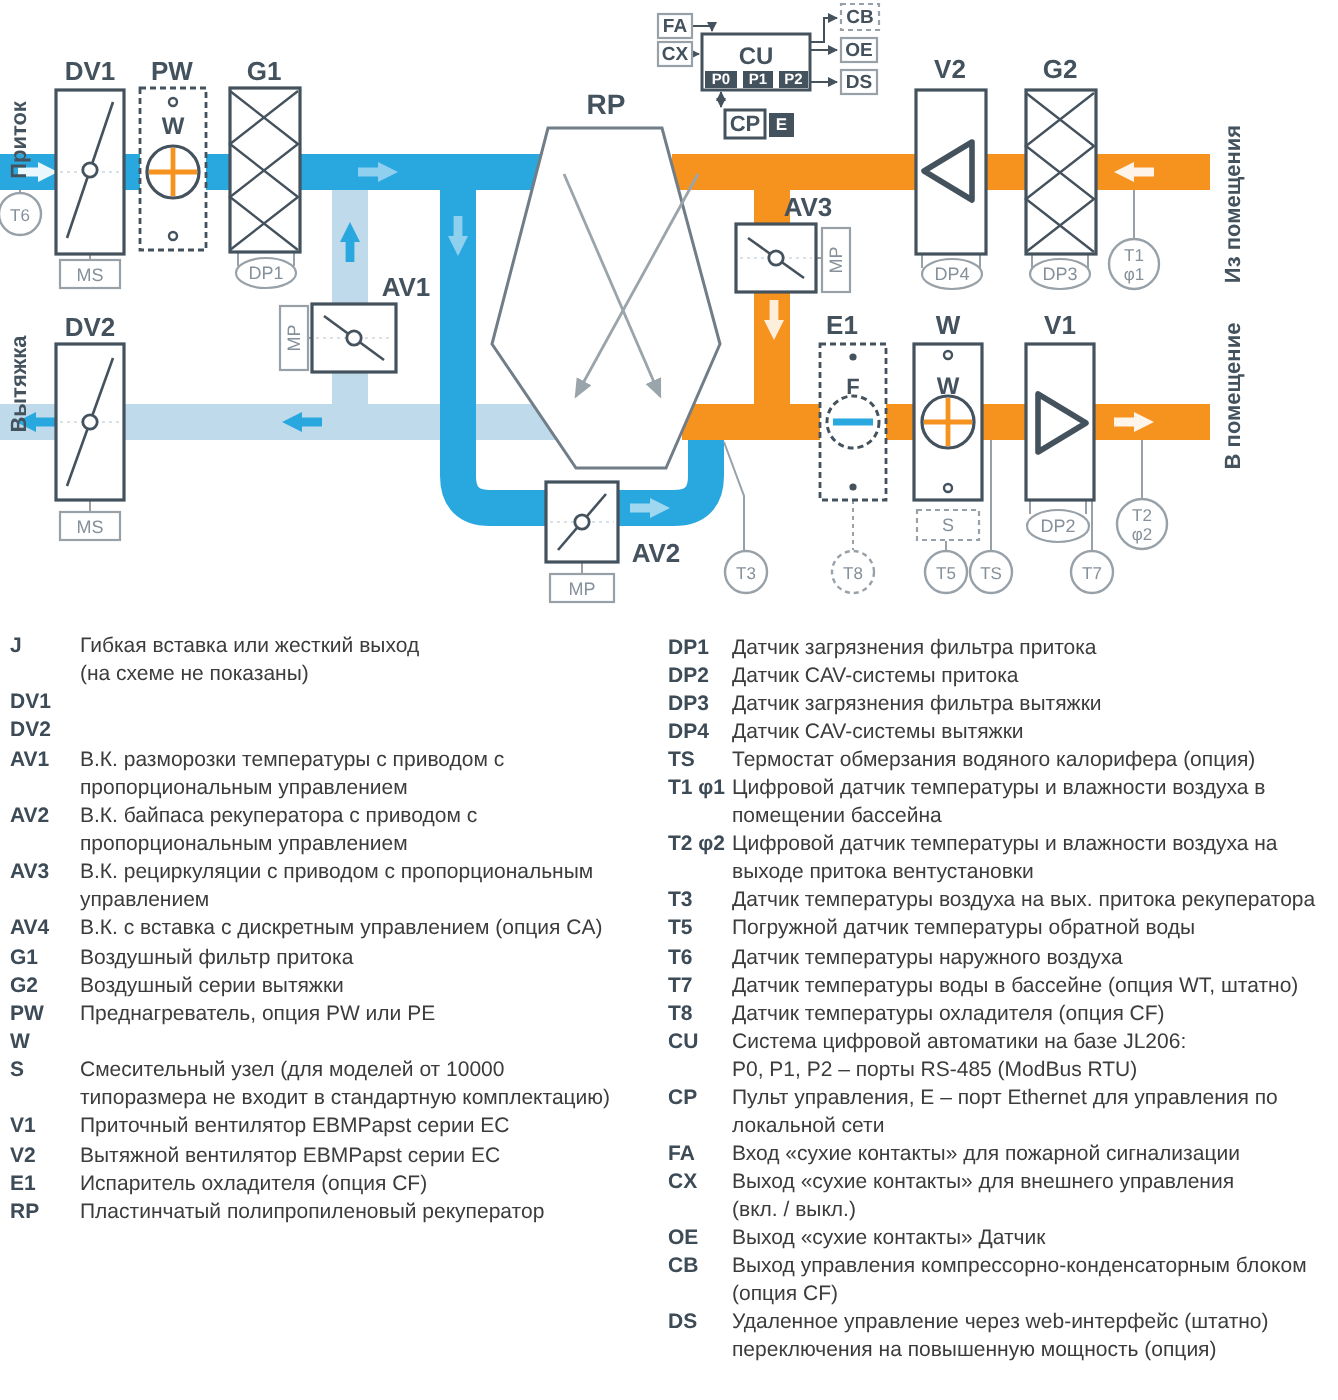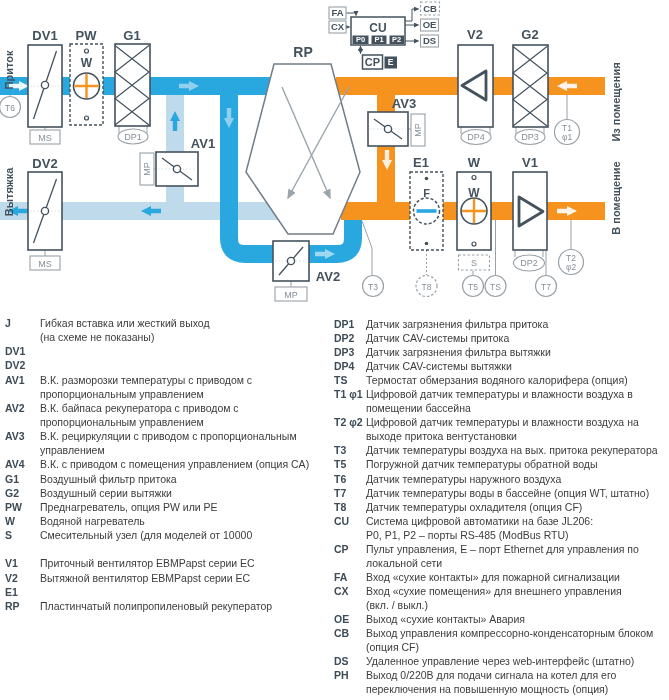--- a/index.html
+++ b/index.html
@@ -337,55 +337,56 @@
       <div class="lrow">
         <span class="abbr">AV3</span>
         <span class="ltxt">В.К. рециркуляции с приводом с пропорциональным</span>
       </div>
       <div class="lrow">
         <span class="abbr"></span>
         <span class="ltxt">управлением</span>
       </div>
       <div class="lrow">
         <span class="abbr">AV4</span>
-        <span class="ltxt">В.К. с приводом с помещения управлением (опция CA)</span>
+        <span class="ltxt">В.К. с вставка с дискретным управлением (опция CA)</span>
       </div>
       <div class="lrow">
         <span class="abbr">G1</span>
         <span class="ltxt">Воздушный фильтр притока</span>
       </div>
       <div class="lrow">
         <span class="abbr">G2</span>
         <span class="ltxt">Воздушный серии вытяжки</span>
       </div>
       <div class="lrow">
         <span class="abbr">PW</span>
         <span class="ltxt">Преднагреватель, опция PW или PE</span>
       </div>
       <div class="lrow">
         <span class="abbr">W</span>
-        <span class="ltxt">Водяной нагреватель</span>
       </div>
       <div class="lrow">
         <span class="abbr">S</span>
         <span class="ltxt">Смесительный узел (для моделей от 10000</span>
       </div>
       <div class="lrow">
         <span class="abbr"></span>
+        <span class="ltxt">типоразмера не входит в стандартную комплектацию)</span>
       </div>
       <div class="lrow">
         <span class="abbr">V1</span>
         <span class="ltxt">Приточный вентилятор EBMPapst серии EC</span>
       </div>
       <div class="lrow">
         <span class="abbr">V2</span>
         <span class="ltxt">Вытяжной вентилятор EBMPapst серии EC</span>
       </div>
       <div class="lrow">
         <span class="abbr">E1</span>
+        <span class="ltxt">Испаритель охладителя (опция CF)</span>
       </div>
       <div class="lrow">
         <span class="abbr">RP</span>
         <span class="ltxt">Пластинчатый полипропиленовый рекуператор</span>
       </div>
     </div>
   <div id="legend-right" class="legend-col">
       <div class="lrow">
         <span class="abbr">DP1</span>
         <span class="ltxt">Датчик загрязнения фильтра притока</span>
@@ -457,44 +458,40 @@
       <div class="lrow">
         <span class="abbr"></span>
         <span class="ltxt">локальной сети</span>
       </div>
       <div class="lrow">
         <span class="abbr">FA</span>
         <span class="ltxt">Вход «сухие контакты» для пожарной сигнализации</span>
       </div>
       <div class="lrow">
         <span class="abbr">CX</span>
-        <span class="ltxt">Вход  «сухие помещения» для внешнего управления</span>
+        <span class="ltxt">Выход  «сухие контакты» для внешнего управления</span>
       </div>
       <div class="lrow">
         <span class="abbr"></span>
         <span class="ltxt">(вкл. / выкл.)</span>
       </div>
       <div class="lrow">
         <span class="abbr">OE</span>
-        <span class="ltxt">Выход «сухие контакты» Авария</span>
+        <span class="ltxt">Выход «сухие контакты» Датчик</span>
       </div>
       <div class="lrow">
         <span class="abbr">CB</span>
         <span class="ltxt">Выход управления компрессорно-конденсаторным блоком</span>
       </div>
       <div class="lrow">
         <span class="abbr"></span>
         <span class="ltxt">(опция CF)</span>
       </div>
       <div class="lrow">
         <span class="abbr">DS</span>
         <span class="ltxt">Удаленное управление через web-интерфейс (штатно)</span>
       </div>
       <div class="lrow">
-        <span class="abbr">PH</span>
-        <span class="ltxt">Выход 0/220В для подачи сигнала на котел для его</span>
-      </div>
-      <div class="lrow">
         <span class="abbr"></span>
         <span class="ltxt">переключения на повышенную мощность (опция)</span>
       </div>
     </div>
 </div>
 
 </body></html>

